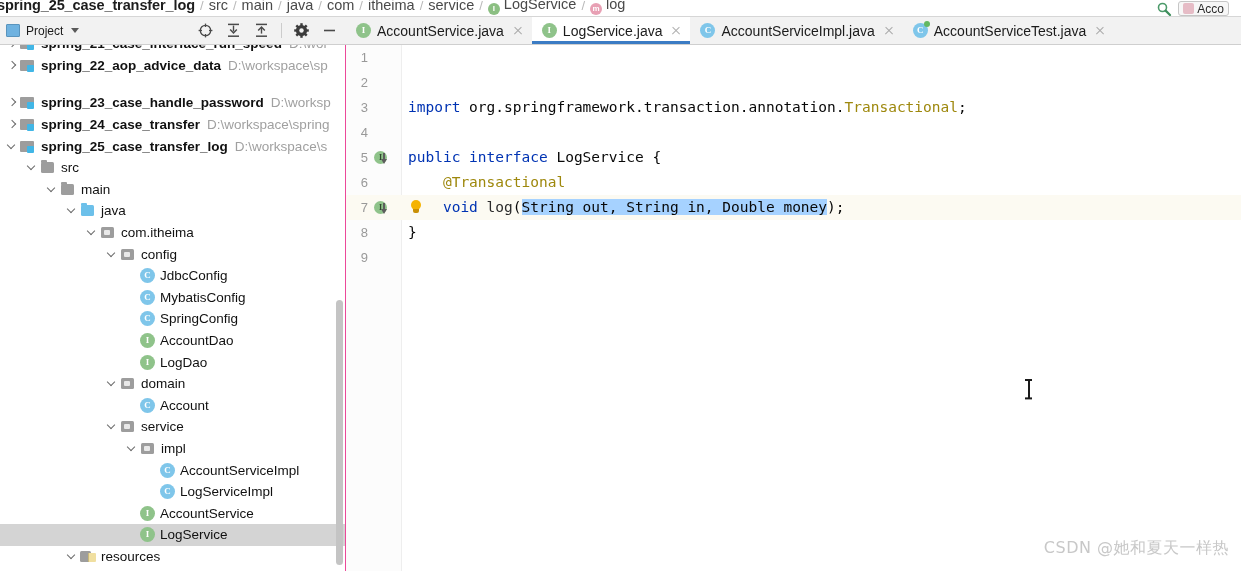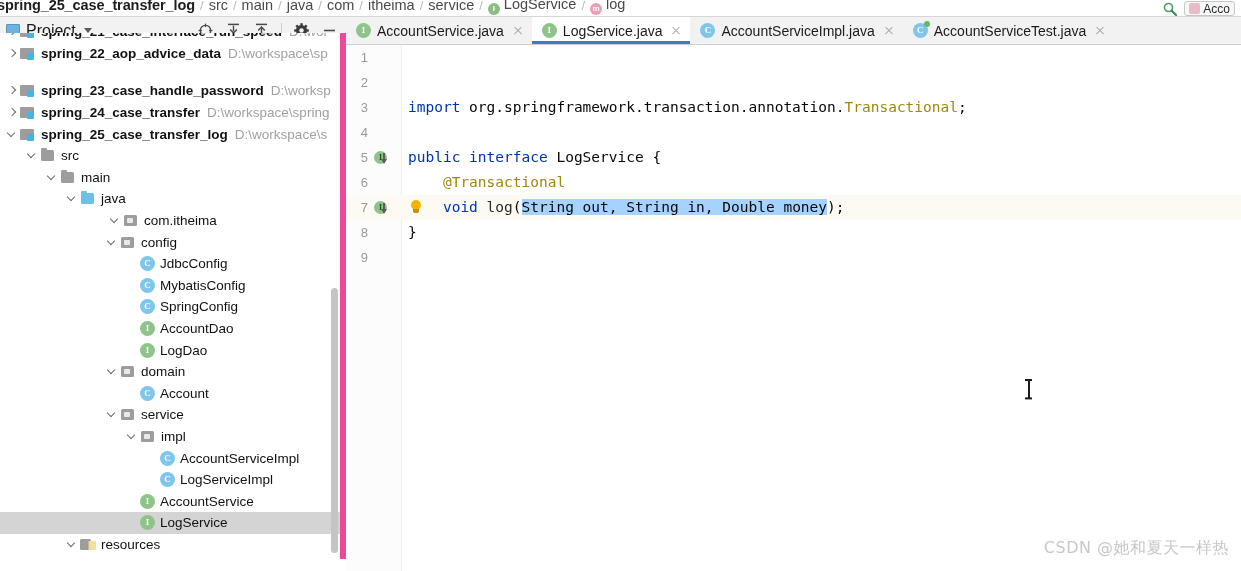--- a/index.html
+++ b/index.html
@@ -30,21 +30,21 @@
   .crumb-ico {
     display: inline-block; width: 12px; height: 12px; border-radius: 50%;
     vertical-align: -2px; margin-right: 4px; position: relative;
     font-size: 8px; line-height: 12px; text-align: center;
     color: #ffffff; font-weight: bold;
   }
   .ico-iface { background: #8bbf82; }
   .ico-method { background: #e8a0b4; }
   .tb-right {
     position: absolute; right: 0; top: 0; height: 17px;
-    display: flex; align-items: center; gap: 6px; padding-right: 6px;
+    display: flex; align-items: center; gap: 6px; padding-right: 12px;
   }
   .search-glyph {
     width: 16px; height: 16px; position: relative; display: inline-block;
   }
   .run-config-chip {
     height: 15px; border: 1px solid #c6c6c6; border-radius: 3px;
     background: #f7f7f7; display: flex; align-items: center; gap: 3px;
     padding: 0 4px; font-size: 12px; color: #2b2b2b; overflow: hidden;
     max-width: 58px;
   }
@@ -54,38 +54,38 @@
   .panel-header {
     position: absolute; left: 0; top: 17px; width: 346px; height: 28px;
     background: #f2f2f2; border-bottom: 1px solid #cfcfcf;
     display: flex; align-items: center; padding: 0 6px;
   }
   .panel-title-wrap { display: flex; align-items: center; gap: 6px; }
   .panel-ico {
     width: 14px; height: 13px; background: #6fb2e0; border: 1px solid #5a94bd;
     border-radius: 1px;
   }
-  .panel-title { font-size: 16px; color: #1b1b1b; }
+  .panel-title { font-size: 12px; color: #1b1b1b; }
   .caret-down {
     width: 0; height: 0; border-left: 4px solid transparent;
     border-right: 4px solid transparent; border-top: 5px solid #5a5a5a;
     margin-left: 2px;
   }
   .panel-tools {
     margin-left: auto; display: flex; align-items: center; gap: 11px;
     padding-right: 2px;
   }
   .tool-btn { width: 17px; height: 17px; position: relative; cursor: default; }
   .tool-sep { width: 1px; height: 15px; background: #cccccc; }
 
   
   .tree {
-    position: absolute; left: 0; top: 33px; width: 346px; height: 526px;
+    position: absolute; left: 0; top: 45px; width: 346px; height: 526px;
     background: #ffffff; overflow: hidden;
-    border-right: 6px solid #ec4899;
+    border-right: 1px solid #ec4899;
   }
   .node {
     position: relative; height: 21.6px; display: flex; align-items: center;
     white-space: nowrap; font-size: 13.5px; padding-right: 2px;
   }
   .node.selected { background: #d4d4d4; }
   .arrow {
     width: 13px; height: 13px; flex: 0 0 auto; position: relative;
     margin-right: 1px;
   }
@@ -408,21 +408,21 @@
         <div class="node" style="padding-left: 46px;">
           <span class="arrow expanded"></span>
           <span class="nico folder"></span>
           <span class="nname">main</span>
         </div>
         <div class="node" style="padding-left: 66px;">
           <span class="arrow expanded"></span>
           <span class="nico srcfolder"></span>
           <span class="nname">java</span>
         </div>
-        <div class="node" style="padding-left: 109px;">
+        <div class="node" style="padding-left: 86px;">
           <span class="arrow expanded"></span>
           <span class="nico pkg"></span>
           <span class="nname">com.itheima</span>
         </div>
         <div class="node" style="padding-left: 106px;">
           <span class="arrow expanded"></span>
           <span class="nico pkg"></span>
           <span class="nname">config</span>
         </div>
         <div class="node" style="padding-left: 126px;">

